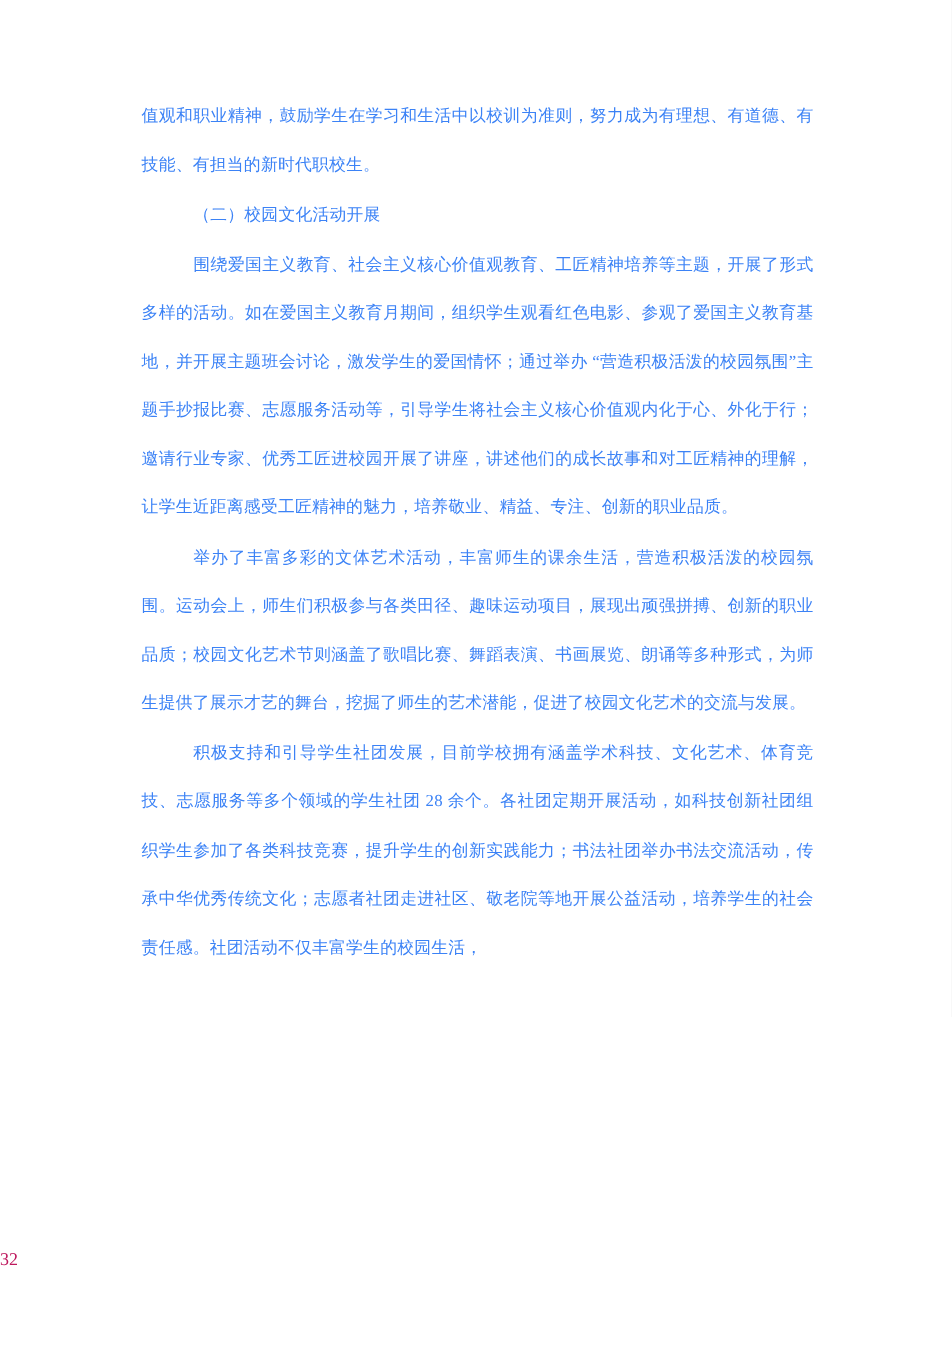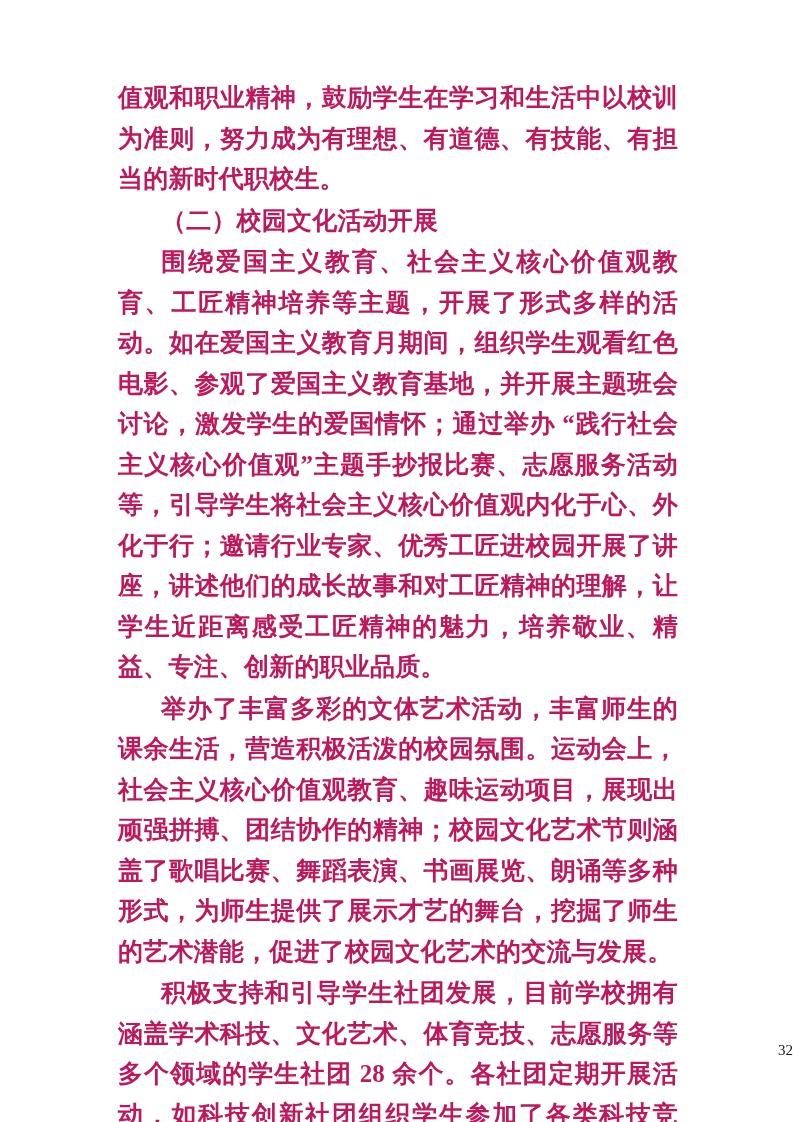--- a/index.html
+++ b/index.html
@@ -19,51 +19,50 @@
     box-sizing: border-box;
     overflow: hidden;
   }
   .content {
     position: absolute;
     left: 118px;
     top: 78px;
     width: 560px;
   }
   .para {
-    font-size: 25px;
+    font-size: 14px;
     line-height: 40.5px;
     text-align: justify;
     text-justify: inter-ideograph;
-    color: #be185d;
+    color: #3b82f6;
     margin: 0 0 0 0;
     letter-spacing: 0.2px;
-    font-weight: bold;
   }
   .para + .para {
     margin-top: 1px;
   }
   .indent {
     text-indent: 43px;
   }
   .footer {
     position: absolute;
     left: 0;
     right: 0;
     top: 1042px;
-    text-align: right;
+    text-align: left;
     font-size: 15px;
     font-family: "Liberation Serif", "DejaVu Serif", serif;
-    color: #0f172a;
+    color: #be185d;
   }
 </style>
 </head>
 <body>
 
 <div class="page">
   <div class="content">
     <p class="para">值观和职业精神，鼓励学生在学习和生活中以校训为准则，努力成为有理想、有道德、有技能、有担当的新时代职校生。</p>
     <p class="para indent">（二）校园文化活动开展</p>
-    <p class="para indent">围绕爱国主义教育、社会主义核心价值观教育、工匠精神培养等主题，开展了形式多样的活动。如在爱国主义教育月期间，组织学生观看红色电影、参观了爱国主义教育基地，并开展主题班会讨论，激发学生的爱国情怀；通过举办 “践行社会主义核心价值观”主题手抄报比赛、志愿服务活动等，引导学生将社会主义核心价值观内化于心、外化于行；邀请行业专家、优秀工匠进校园开展了讲座，讲述他们的成长故事和对工匠精神的理解，让学生近距离感受工匠精神的魅力，培养敬业、精益、专注、创新的职业品质。</p>
-    <p class="para indent">举办了丰富多彩的文体艺术活动，丰富师生的课余生活，营造积极活泼的校园氛围。运动会上，社会主义核心价值观教育、趣味运动项目，展现出顽强拼搏、团结协作的精神；校园文化艺术节则涵盖了歌唱比赛、舞蹈表演、书画展览、朗诵等多种形式，为师生提供了展示才艺的舞台，挖掘了师生的艺术潜能，促进了校园文化艺术的交流与发展。</p>
+    <p class="para indent">围绕爱国主义教育、社会主义核心价值观教育、工匠精神培养等主题，开展了形式多样的活动。如在爱国主义教育月期间，组织学生观看红色电影、参观了爱国主义教育基地，并开展主题班会讨论，激发学生的爱国情怀；通过举办 “营造积极活泼的校园氛围”主题手抄报比赛、志愿服务活动等，引导学生将社会主义核心价值观内化于心、外化于行；邀请行业专家、优秀工匠进校园开展了讲座，讲述他们的成长故事和对工匠精神的理解，让学生近距离感受工匠精神的魅力，培养敬业、精益、专注、创新的职业品质。</p>
+    <p class="para indent">举办了丰富多彩的文体艺术活动，丰富师生的课余生活，营造积极活泼的校园氛围。运动会上，师生们积极参与各类田径、趣味运动项目，展现出顽强拼搏、创新的职业品质；校园文化艺术节则涵盖了歌唱比赛、舞蹈表演、书画展览、朗诵等多种形式，为师生提供了展示才艺的舞台，挖掘了师生的艺术潜能，促进了校园文化艺术的交流与发展。</p>
     <p class="para indent">积极支持和引导学生社团发展，目前学校拥有涵盖学术科技、文化艺术、体育竞技、志愿服务等多个领域的学生社团 28 余个。各社团定期开展活动，如科技创新社团组织学生参加了各类科技竞赛，提升学生的创新实践能力；书法社团举办书法交流活动，传承中华优秀传统文化；志愿者社团走进社区、敬老院等地开展公益活动，培养学生的社会责任感。社团活动不仅丰富学生的校园生活，</p>
   </div>
   <div class="footer">32</div>
 </div>
 
 </body></html>

